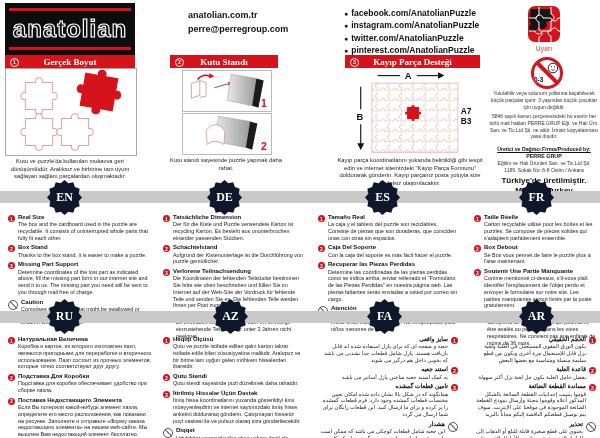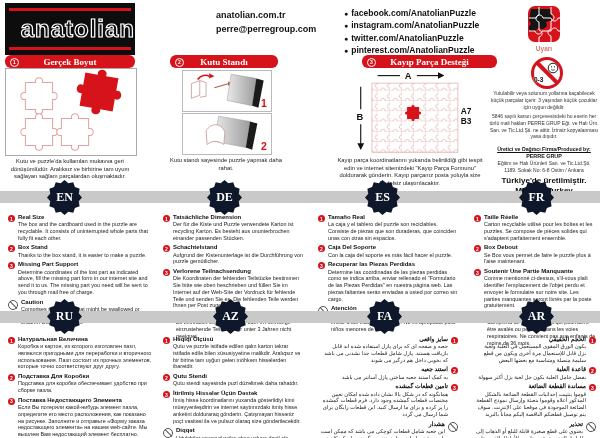--- a/index.html
+++ b/index.html
@@ -1,41 +1,41 @@
 <!DOCTYPE html>
 <html><head>
 <meta charset="utf-8">
 <style>
   html,body{margin:0;padding:0;background:#fff;}
   .page{position:relative;width:600px;height:438px;background:#fff;overflow:hidden;
         font-family:"Liberation Sans",sans-serif;color:#111;}
 
   
   #logo{position:absolute;left:5px;top:3px;width:130px;height:52px;background:#0d0d0d;
-        display:flex;align-items:center;justify-content:flex-end;}
+        display:flex;align-items:center;justify-content:center;}
   #logo::before,#logo::after{content:"";position:absolute;left:4px;right:4px;height:3px;background:#d6121a;}
   #logo::before{top:5px}#logo::after{bottom:5px}
   .logo-word{font-size:24px;font-weight:bold;letter-spacing:1px;color:transparent;
              -webkit-text-stroke:1.2px #fff;}
-  .urls{position:absolute;left:188px;top:9px;font-size:9px;font-weight:bold;line-height:1.55;margin-left:28px;}
+  .urls{position:absolute;left:188px;top:9px;font-size:9px;font-weight:bold;line-height:1.55;}
   .socials{position:absolute;left:344px;top:7px;font-size:8.5px;font-weight:bold;line-height:1.45;}
   .socials .dot{display:inline-block;margin-right:3px;font-size:7px;}
   .app-icon{position:absolute;left:527px;top:5px;width:34px;height:38px;}
   .uyari-label{position:absolute;left:519px;top:45px;width:50px;text-align:center;
                font-size:6.5px;color:#cf7b72;font-weight:bold;}
   .ban-big{position:absolute;left:531px;top:57px;width:26px;height:26px;border:3px solid #d6121a;border-radius:50%;background:#fff;}
   .ban-big .bar{position:absolute;left:50%;top:-2px;height:30px;width:3.5px;background:#d6121a;
                 transform:translateX(-50%) rotate(-45deg);}
   .ban-big .age{position:absolute;left:0px;bottom:3px;font-size:6.5px;font-weight:bold;color:#111;
                 text-shadow:0 0 2px #fff,0 0 2px #fff;}
   .ban-face{position:absolute;right:1px;top:2px;width:12px;height:12px;}
 
   
   .banner{position:absolute;height:13px;background:#d6121a;color:#fff;display:flex;align-items:center;
-          justify-content:center;font-family:"Liberation Serif",serif;font-weight:bold;font-size:9px;border-radius:6px;}
+          justify-content:center;font-family:"Liberation Serif",serif;font-weight:bold;font-size:9px;}
   .ring{position:absolute;left:5px;top:2.5px;width:7px;height:7px;border:1px solid #fff;border-radius:50%;
         font-size:5px;font-family:"Liberation Sans",sans-serif;display:flex;align-items:center;justify-content:center;}
   .illus-box{position:absolute;background:#fff;border:1px solid #aaa;}
   .panel{position:absolute;border:1px solid #bbb;background:#fff;}
   .caption{position:absolute;font-size:5.8px;line-height:1.3;text-align:center;color:#222;}
 
   
   .info-sm{position:absolute;left:488px;width:112px;text-align:center;font-size:5px;line-height:1.35;color:#333;}
   .prod-title{font-weight:bold;text-decoration:underline;font-size:5.2px;color:#111;}
   .prod-name{font-weight:bold;font-size:5.4px;color:#111;}
@@ -147,21 +147,21 @@
           </linearGradient>
         </defs>
       <polygon points="34,2 64,7 60,32 30,26" fill="url(#bg2)" stroke="#888" stroke-width="0.4"></polygon>
       <polygon points="64,7 71,9 66,34 60,32" fill="#1b1b1b"></polygon>
       <path d="M22,16 c5,-8 14,-8 18,1 l-1,12 c-6,-4 -11,-4 -16,0 z" fill="#fff" stroke="#c49a94" stroke-width="0.8"></path>
       <text x="80" y="34" font-size="10" font-weight="bold" fill="#d6121a" text-anchor="end">2</text>
     </svg>
   </div>
   <div class="caption" style="left:168px;top:157px;width:116px">Kutu standı sayesinde puzzle yapmak daha rahat.</div>
 
-  <div class="banner" style="left:362px;top:55px;width:135px">
+  <div class="banner" style="left:345px;top:55px;width:135px">
     <span class="ring">3</span>
     <span>Kayıp Parça Desteği</span>
   </div>
   <svg style="position:absolute;left:350px;top:70px;width:128px;height:86px" viewBox="0 0 130 92">
     <defs>
       <pattern id="pzg" width="13" height="11" patternUnits="userSpaceOnUse">
         <path d="M0 11 h4 c-1 -3.5 5 -3.5 4 0 h5 M13 0 v4 c-3.5 -1 -3.5 5 0 4 v3" fill="none" stroke="#dfa49e" stroke-width="0.7"></path>
       </pattern>
       <marker id="ah" markerWidth="6" markerHeight="6" refX="3" refY="3" orient="auto">
           <path d="M0,0 L6,3 L0,6 Z" fill="#111"></path>

